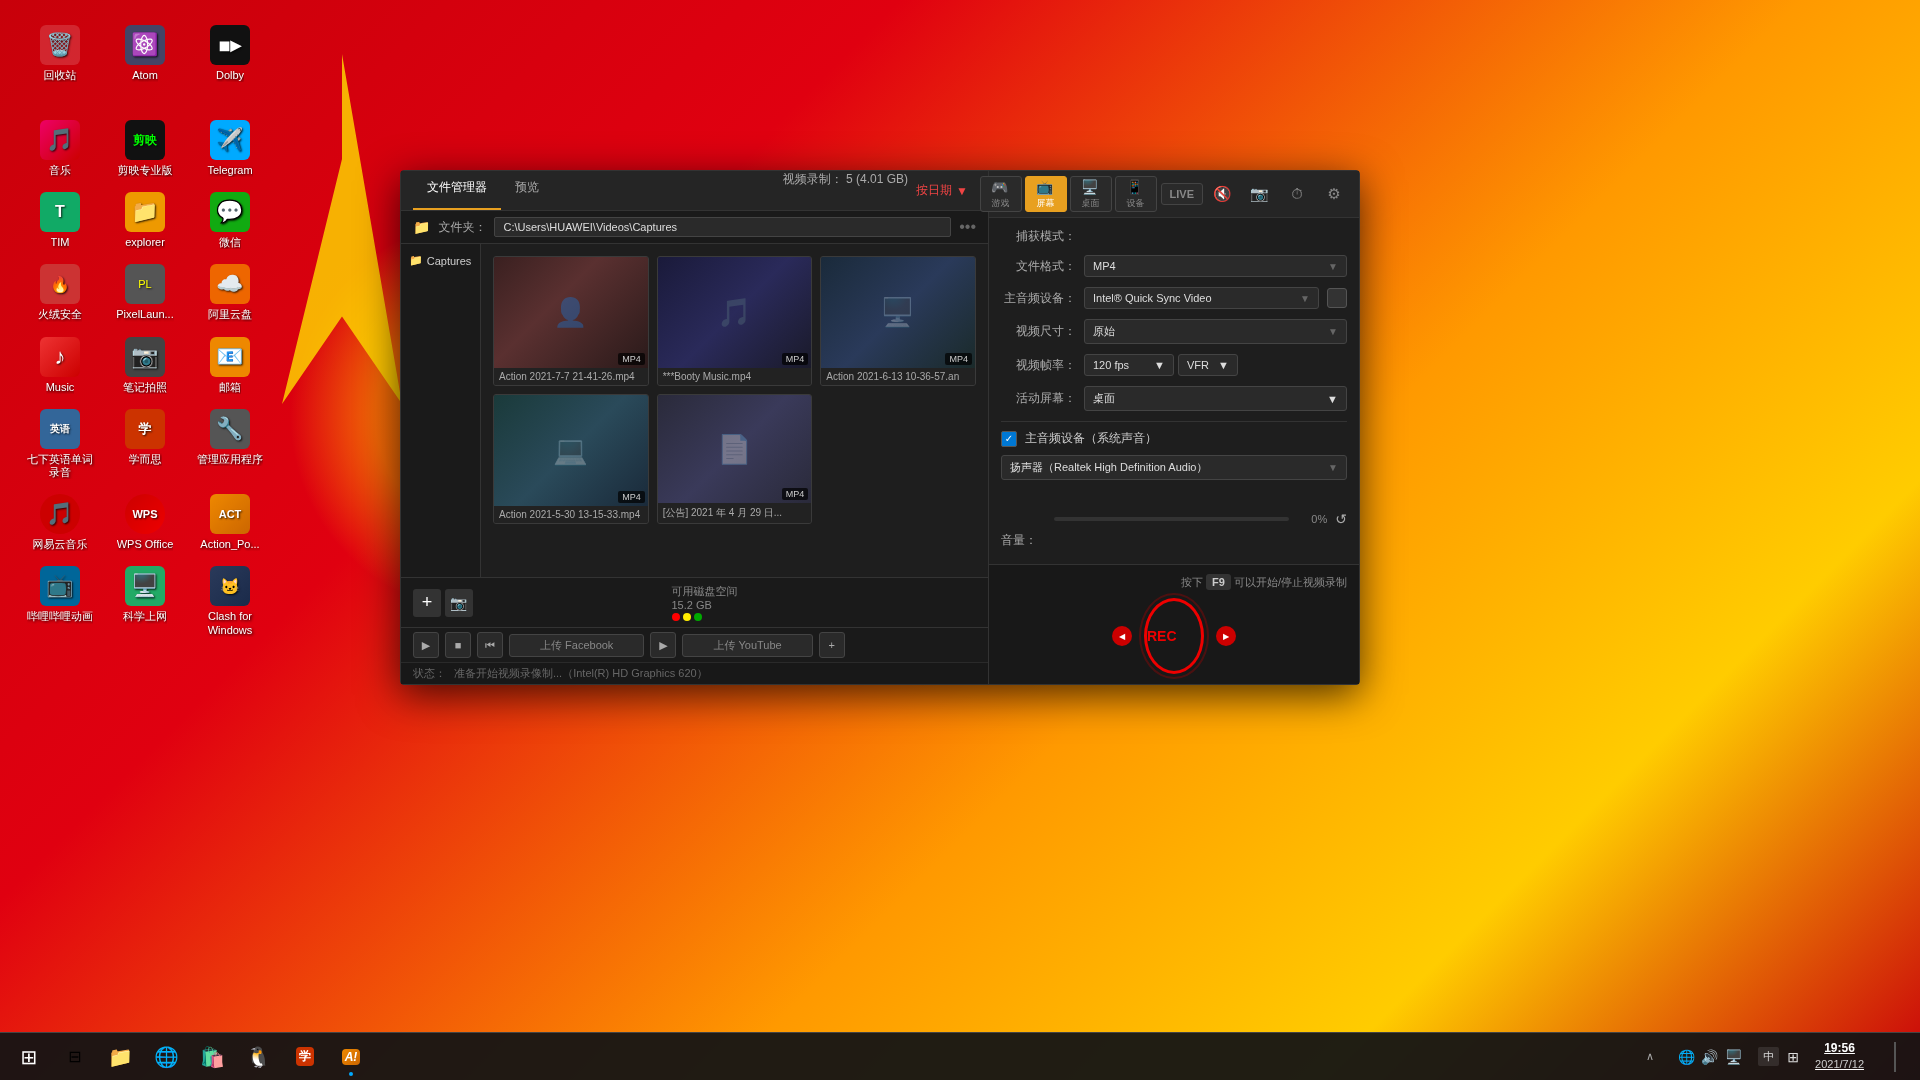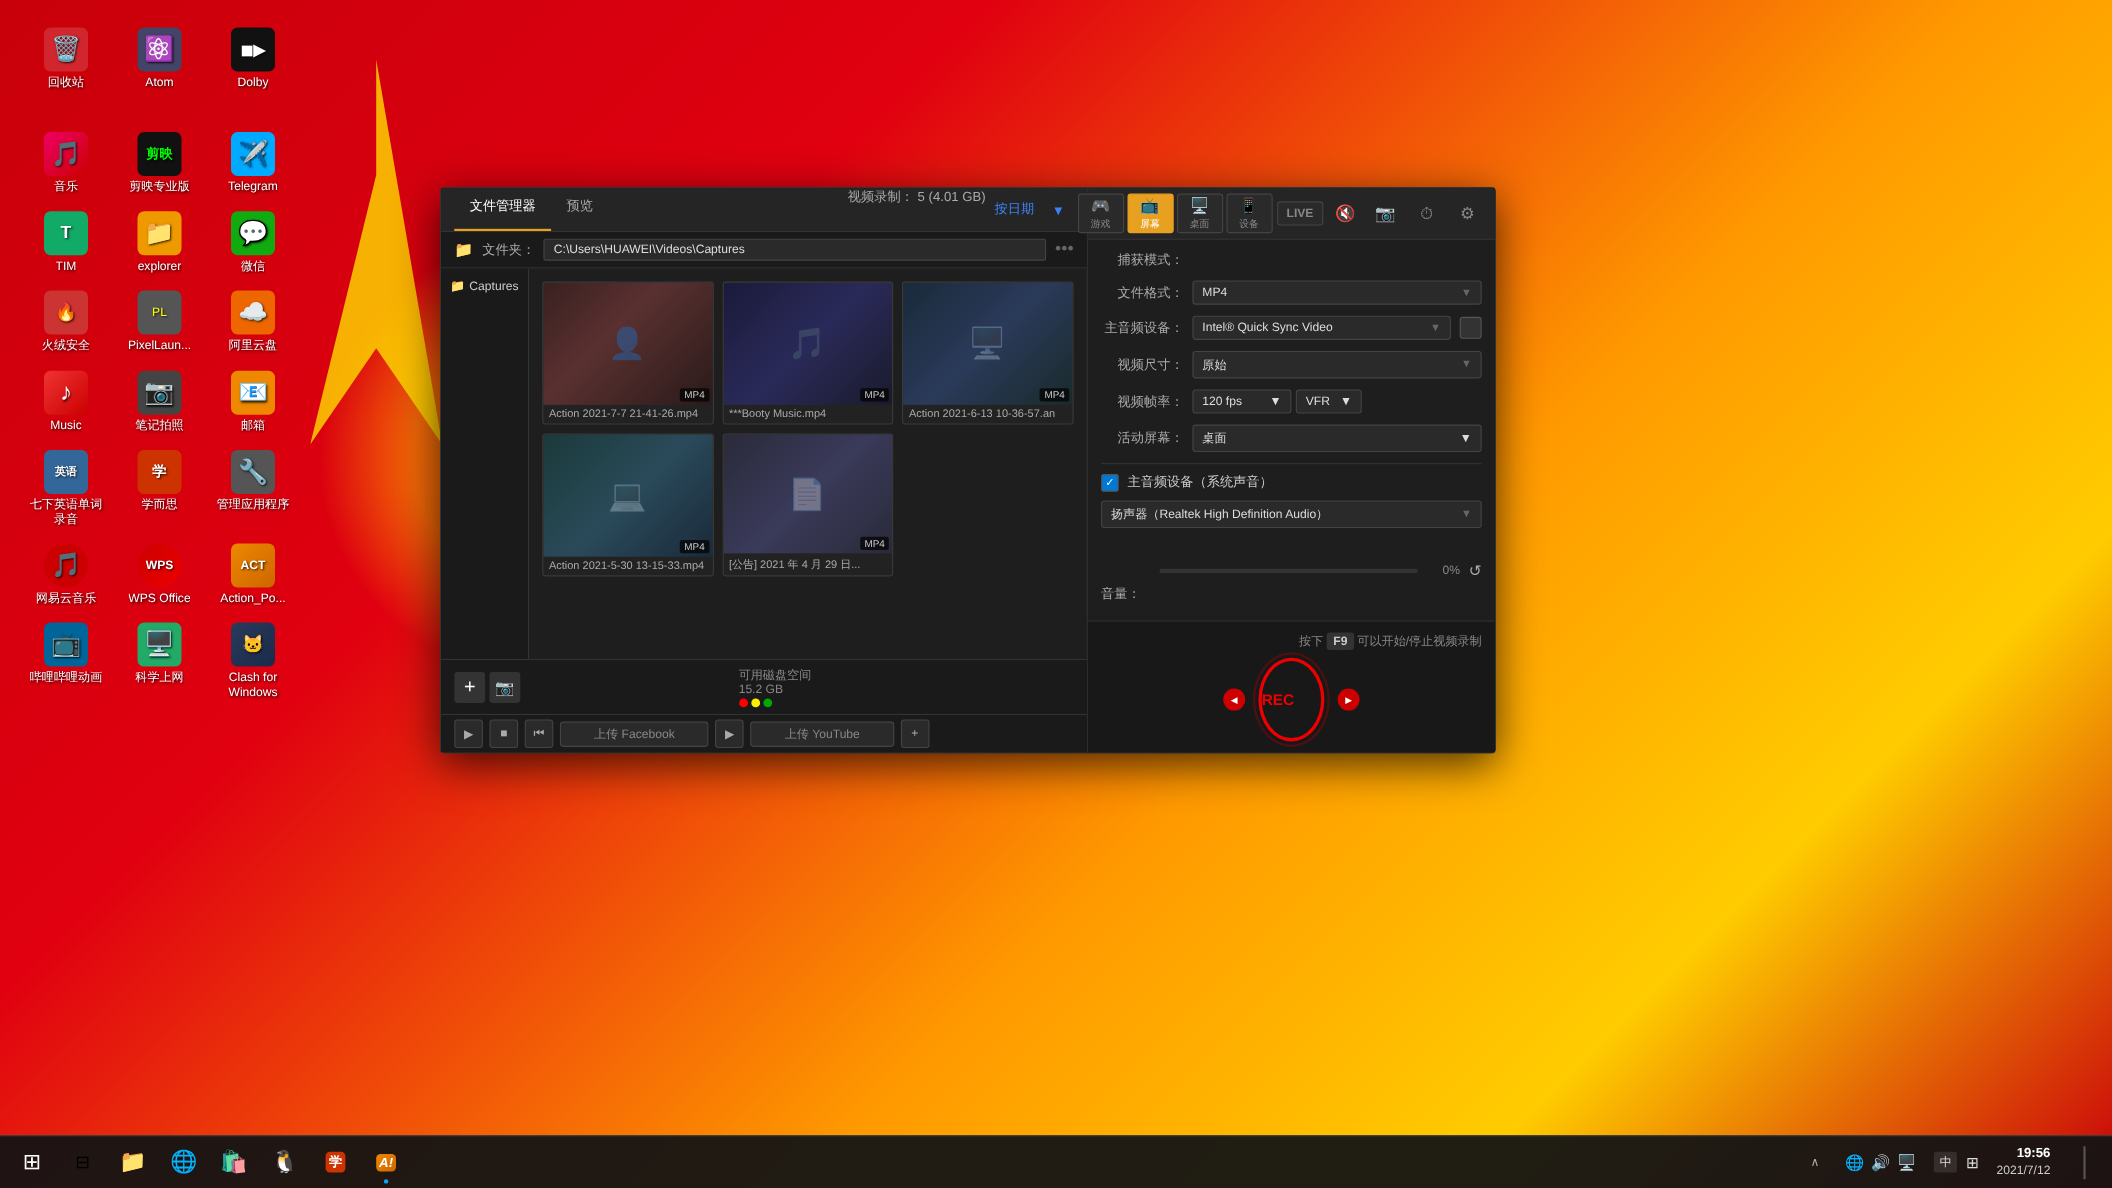--- a/index.html
+++ b/index.html
@@ -161,24 +161,25 @@
       padding: 0 8px;
     }
 
     .systray-icon {
       font-size: 14px;
       cursor: pointer;
       color: #ddd;
     }
 
     .time-display {
-      text-align: right;
+      text-align: center;
       line-height: 1.4;
       cursor: pointer;
       padding: 0 8px;
+      text-decoration: underline;
     }
 
     .time-display .time {
       font-size: 12px;
       font-weight: bold;
       color: white;
     }
 
     .time-display .date {
       font-size: 11px;
@@ -279,22 +280,22 @@
 
     .video-count {
       margin-left: auto;
       color: #aaa;
       font-size: 12px;
     }
 
     .sort-btn {
       display: flex;
       align-items: center;
-      gap: 16px;
-      color: #3b82f6;
+      gap: 4px;
+      color: #ef4444;
       cursor: pointer;
       padding: 4px 8px;
       font-size: 12px;
     }
 
     .file-path-bar {
       display: flex;
       align-items: center;
       padding: 6px 12px;
       background: #1a1a1a;
@@ -1033,20 +1034,24 @@
       <div class="playback-bar">
         <button class="pb-btn">▶</button>
         <button class="pb-btn">■</button>
         <button class="pb-btn">⏮</button>
         <div class="pb-label">上传 Facebook</div>
         <button class="pb-btn">▶</button>
         <div class="pb-label">上传 YouTube</div>
         <button class="pb-btn">+</button>
       </div>
 
+      <div class="status-bar">
+        <span>状态：</span>
+        <span>准备开始视频录像制...（Intel(R) HD Graphics 620）</span>
+      </div>
     </div>
 
     <div class="right-panel">
 
       <div class="right-panel-top-toolbar">
 
         <div style="display:flex;gap:3px;align-items:center;flex:1;">
           <div class="cap-mode-btn">
             <span class="cap-mode-icon">🎮</span>
             <span style="font-size:9px;">游戏</span>

